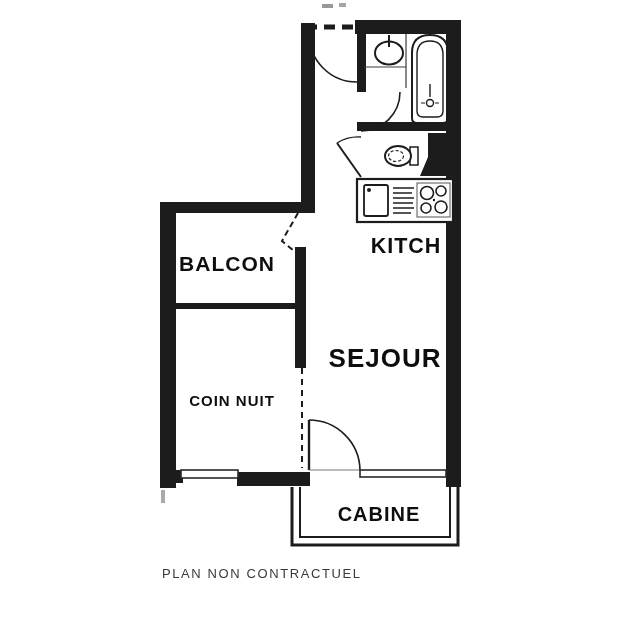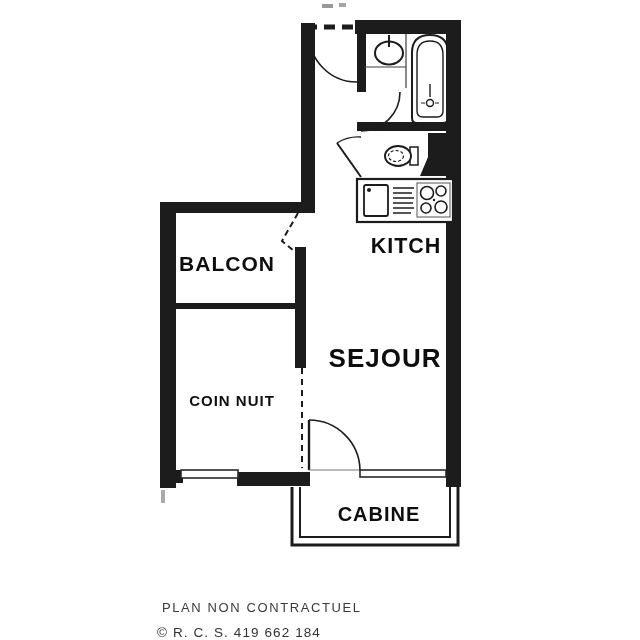--- a/index.html
+++ b/index.html
@@ -11,21 +11,21 @@
   .room-label{
     position:absolute;transform:translate(-50%,-50%);
     font-weight:bold;color:#0e0e0e;white-space:nowrap;letter-spacing:1px;
   }
   .lbl-kitch{left:406px;top:234px;font-size:21.5px;margin-top:12px;}
   .lbl-cabine{left:227px;top:264px;font-size:21px;}
   .lbl-sejour{left:385px;top:358px;font-size:26px;}
   .lbl-coinnuit{left:232px;top:400px;font-size:15px;}
   .lbl-balcon{left:379px;top:514px;font-size:20px;}
   .footer-line{
-    position:absolute;color:#3a3a3a;white-space:nowrap;margin-top:34px;
+    position:absolute;color:#3a3a3a;white-space:nowrap;
   }
   .footer-1{left:162px;top:566px;font-size:13px;letter-spacing:1.6px;}
   .footer-2{left:157px;top:591px;font-size:13.5px;letter-spacing:1.1px;color:#333333;}
 </style>
 </head>
 <body>
 
 <div class="canvas">
 
   <svg class="plan" viewBox="0 0 640 640">
@@ -113,15 +113,14 @@
     </g>
   </svg>
 
   <div class="room-label lbl-kitch">KITCH</div>
   <div class="room-label lbl-cabine">BALCON</div>
   <div class="room-label lbl-sejour">SEJOUR</div>
   <div class="room-label lbl-coinnuit">COIN NUIT</div>
   <div class="room-label lbl-balcon">CABINE</div>
 
   <div class="footer-line footer-1">PLAN NON CONTRACTUEL</div>
-  <div class="footer-line footer-2">© R. C. S. 419 662 184</div>
 
 </div>
 
 </body></html>

